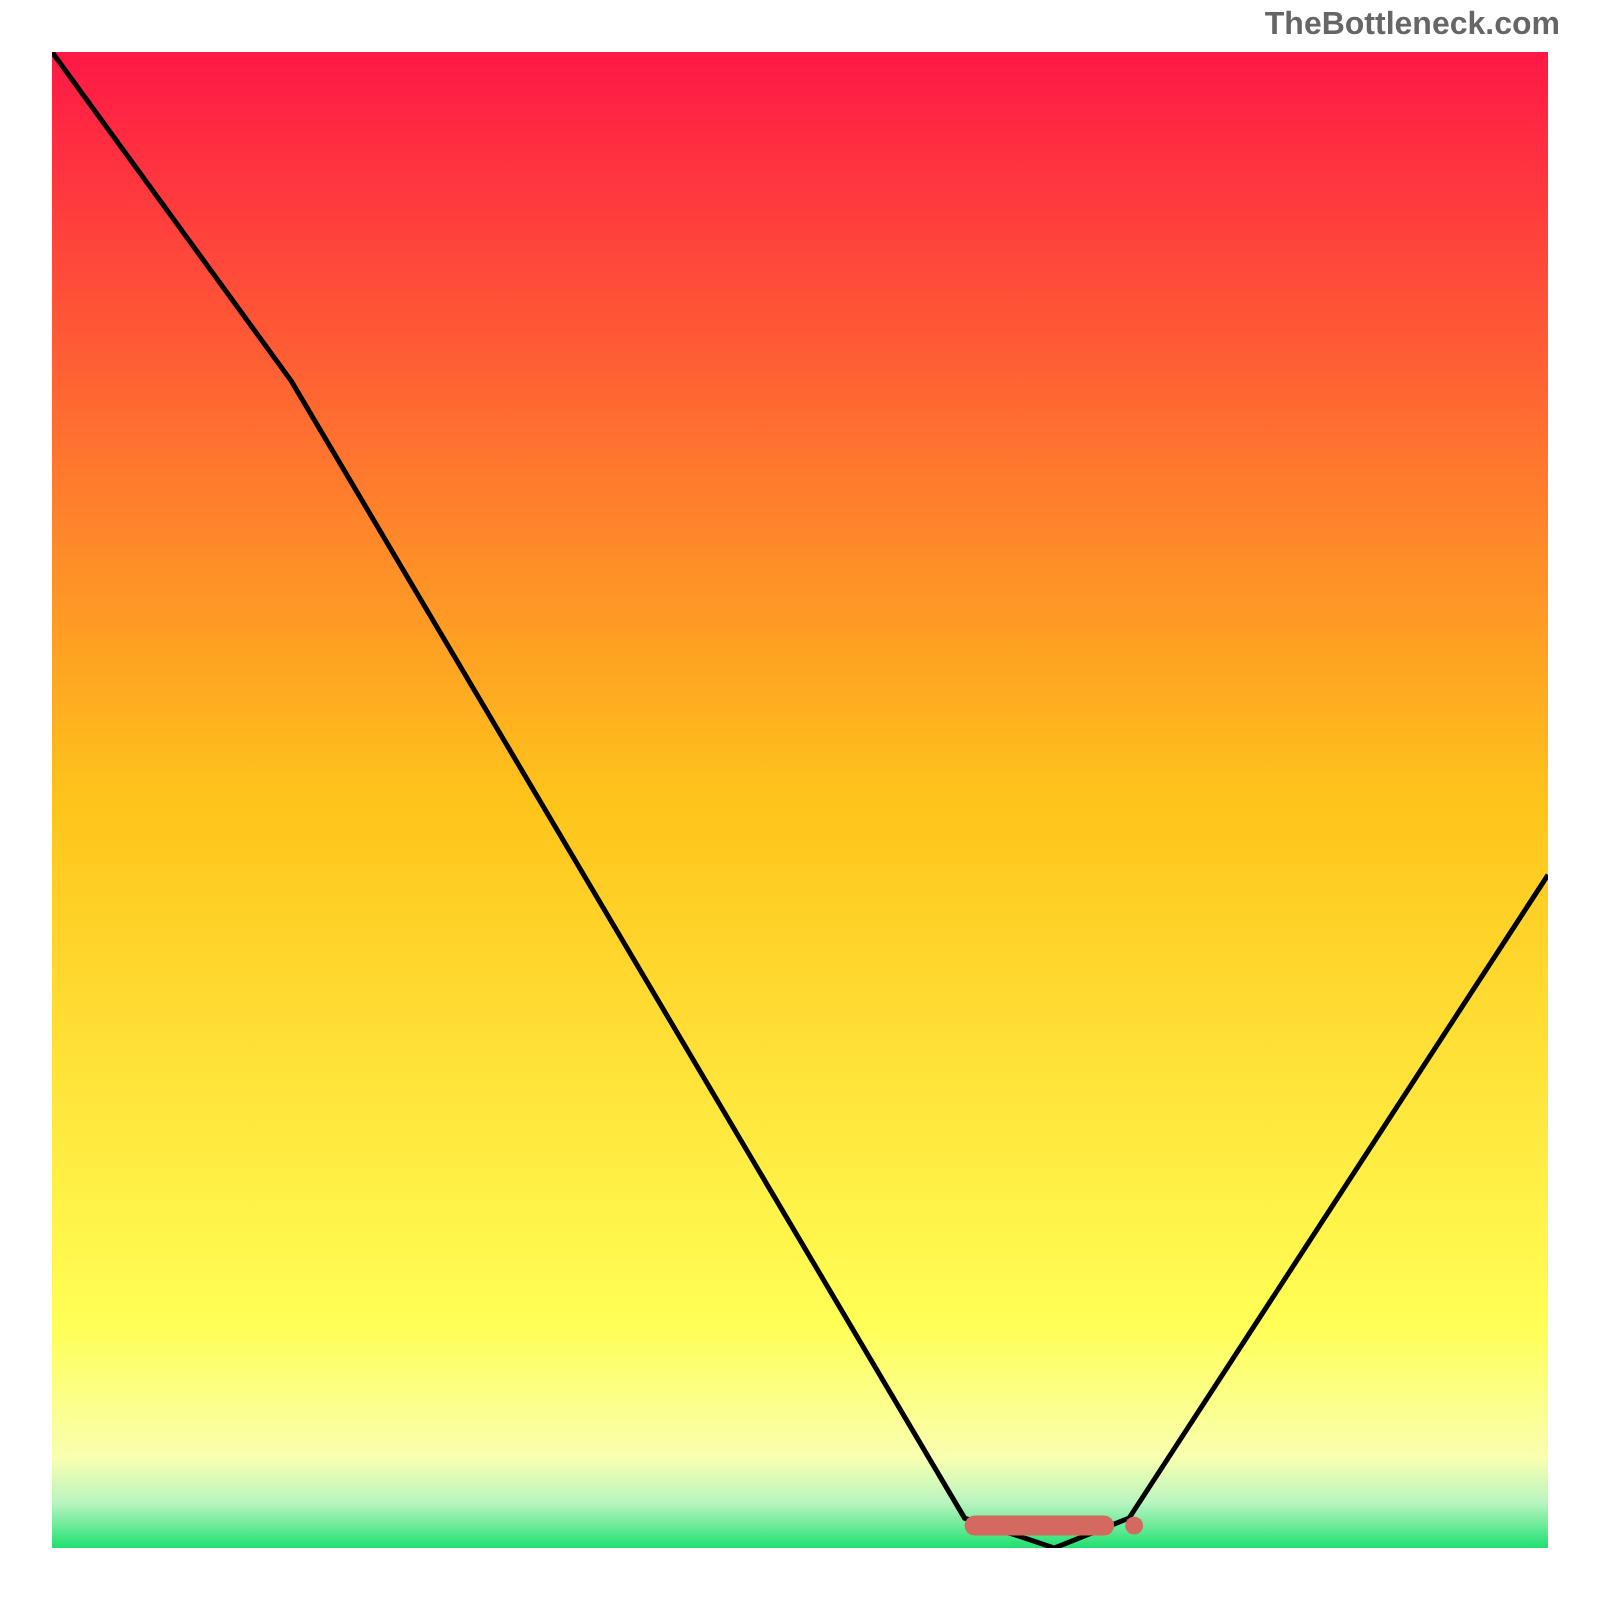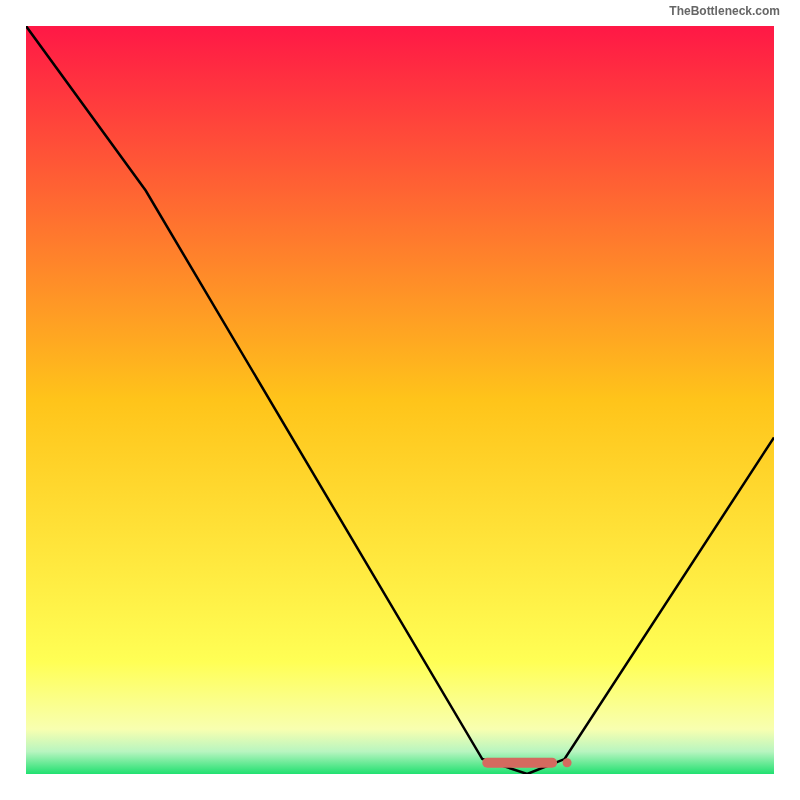--- a/index.html
+++ b/index.html
@@ -7,21 +7,21 @@
     width: 800px;
     height: 800px;
     background: #ffffff;
     font-family: Arial, sans-serif;
     position: relative;
   }
   .watermark {
     position: absolute;
     top: 4px;
     right: 20px;
-    font-size: 12px;
+    font-size: 16px;
     font-weight: bold;
     color: #666666;
     z-index: 10;
   }
   .chart-container {
     position: absolute;
     top: 26px;
     left: 26px;
     width: 748px;
     height: 748px;

